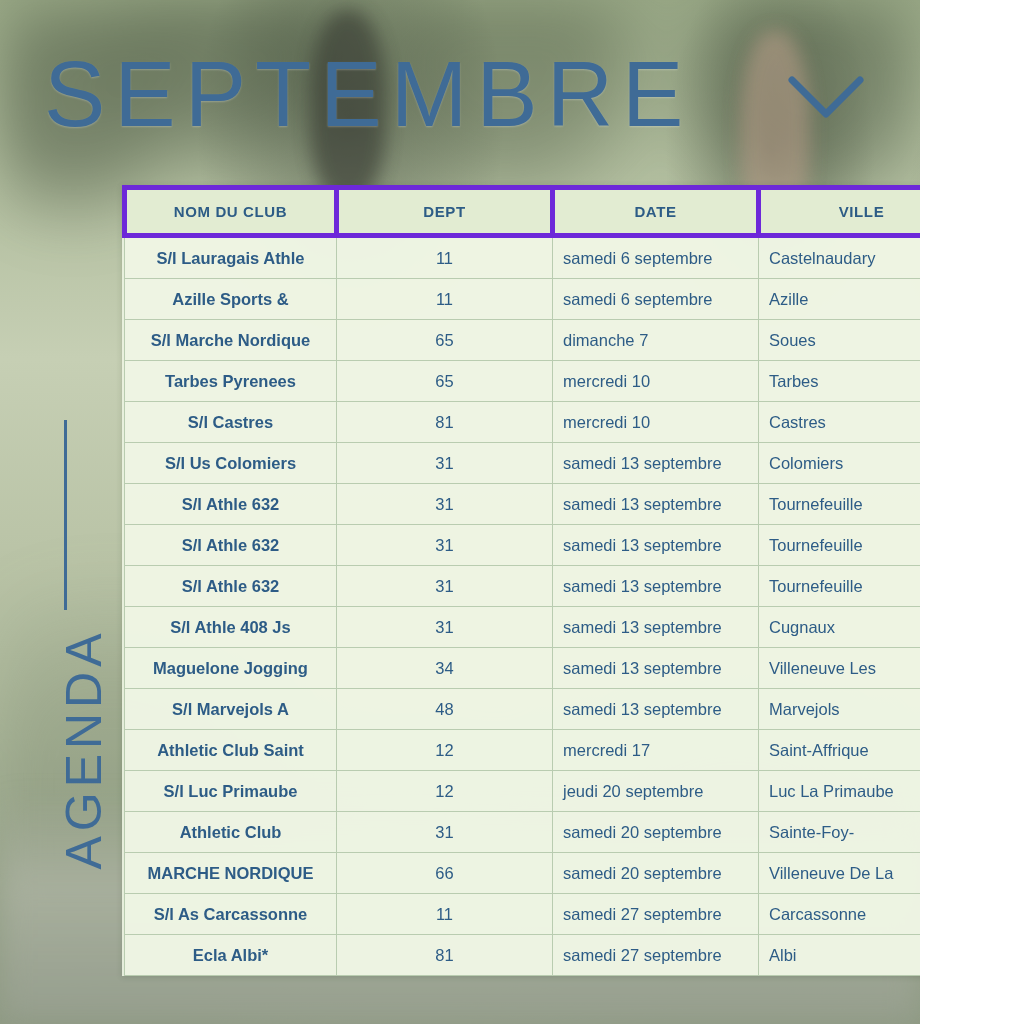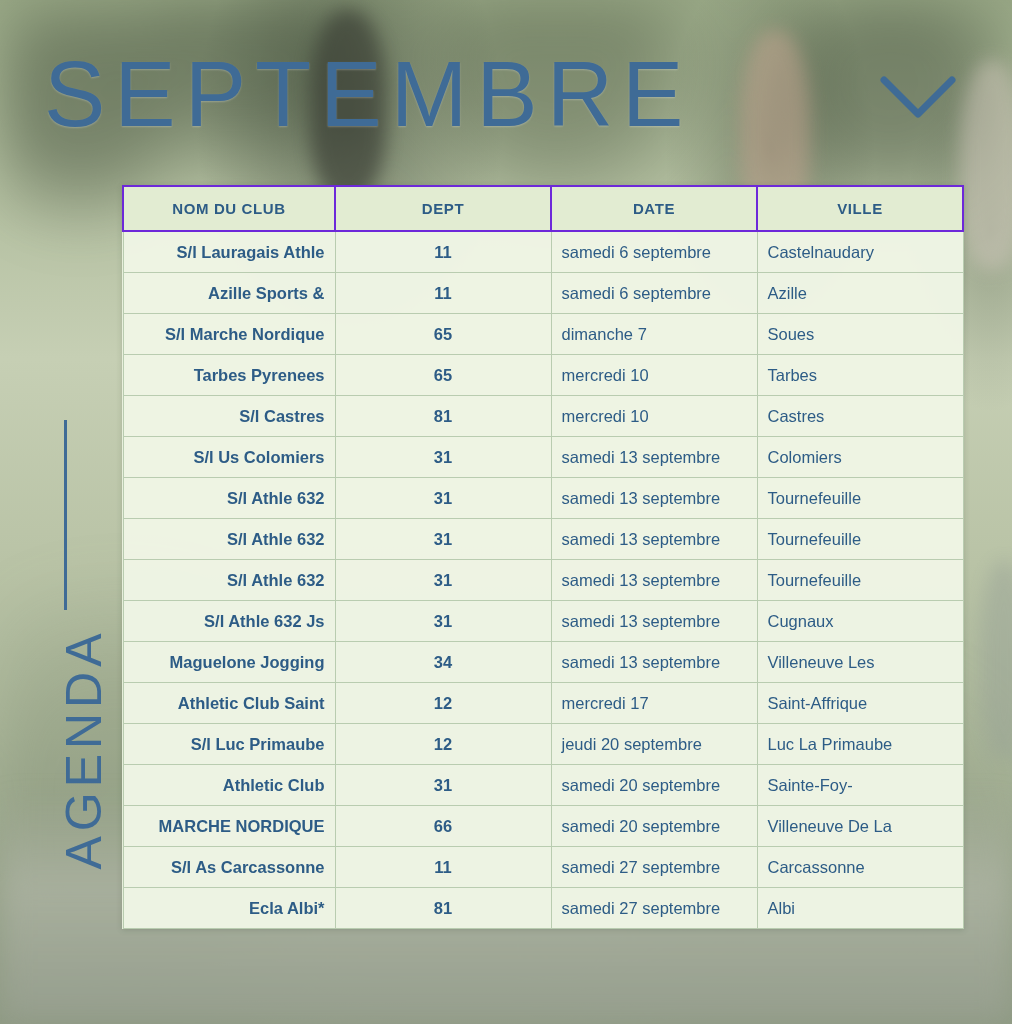--- a/index.html
+++ b/index.html
@@ -7,21 +7,21 @@
     padding: 0;
   }
   body {
     width: 1024px;
     height: 1024px;
     font-family: "Liberation Sans", sans-serif;
     overflow: hidden;
   }
   .poster {
     position: relative;
-    width: 1012px;
+    width: 920px;
     height: 1024px;
     overflow: hidden;
     background: #8fa07e;
   }
   
   .bg {
     position: absolute;
     inset: 0;
     background:
       radial-gradient(ellipse 220px 330px at 350px 120px, rgba(60,70,55,0.55), rgba(60,70,55,0) 70%),
@@ -135,39 +135,39 @@
   table.agenda col.c-date  { width: 206px; }
   table.agenda col.c-ville { width: 206px; }
 
   table.agenda th {
     background: #e2ecd2;
     color: #2d5c86;
     font-size: 15px;
     font-weight: bold;
     letter-spacing: 0.6px;
     padding: 13px 10px;
-    border: 2px solid #6d28d9;
+    border: 5px solid #6d28d9;
     text-align: center;
   }
   table.agenda td {
     border: 1px solid #b9ccb0;
     font-size: 16.5px;
     color: #2d5c86;
     padding: 7px 10px;
     height: 26px;
     background: rgba(238, 244, 228, 0.88);
   }
   td.club {
     font-weight: bold;
-    text-align: right;
+    text-align: center;
     padding-left: 12px;
   }
   td.dept {
     text-align: center;
-    font-weight: bold;
+    font-weight: normal;
   }
   td.date {
     text-align: left;
     padding-left: 18px;
     font-weight: normal;
   }
   td.ville {
     text-align: left;
     padding-left: 12px;
     font-weight: normal;
@@ -268,30 +268,36 @@
             <td class="date">samedi 13 septembre</td>
             <td class="ville">Tournefeuille</td>
           </tr>
           <tr>
             <td class="club">S/l Athle 632</td>
             <td class="dept">31</td>
             <td class="date">samedi 13 septembre</td>
             <td class="ville">Tournefeuille</td>
           </tr>
           <tr>
-            <td class="club">S/l Athle 632 Js</td>
+            <td class="club">S/l Athle 408 Js</td>
             <td class="dept">31</td>
             <td class="date">samedi 13 septembre</td>
             <td class="ville">Cugnaux</td>
           </tr>
           <tr>
             <td class="club">Maguelone Jogging</td>
             <td class="dept">34</td>
             <td class="date">samedi 13 septembre</td>
             <td class="ville">Villeneuve Les</td>
+          </tr>
+          <tr>
+            <td class="club">S/l Marvejols A</td>
+            <td class="dept">48</td>
+            <td class="date">samedi 13 septembre</td>
+            <td class="ville">Marvejols</td>
           </tr>
           <tr>
             <td class="club">Athletic Club Saint</td>
             <td class="dept">12</td>
             <td class="date">mercredi 17</td>
             <td class="ville">Saint-Affrique</td>
           </tr>
           <tr>
             <td class="club">S/l Luc Primaube</td>
             <td class="dept">12</td>

